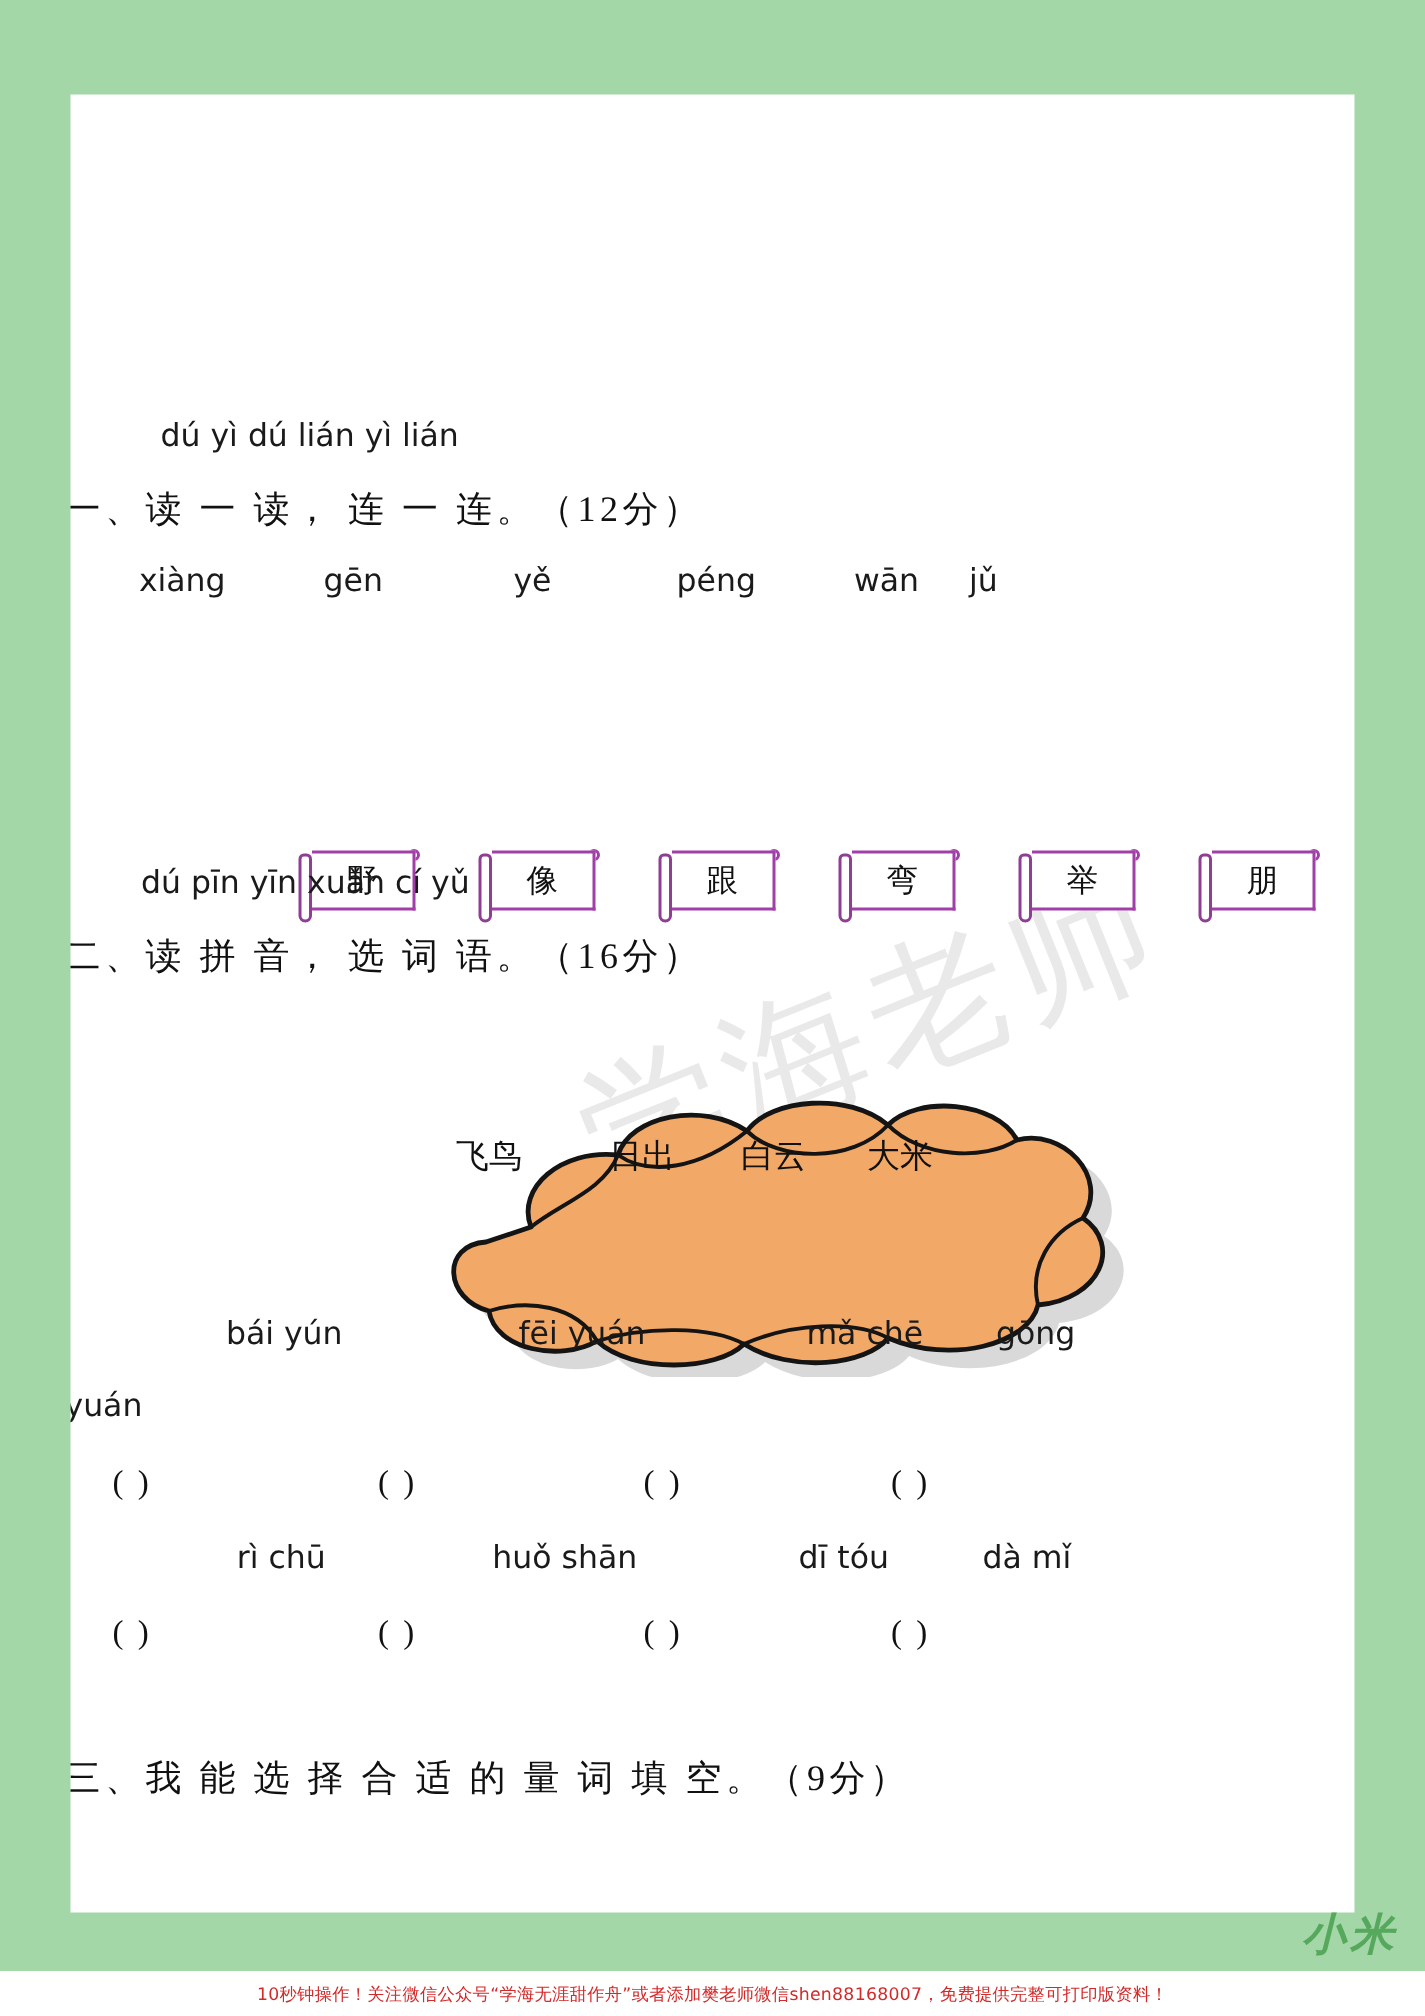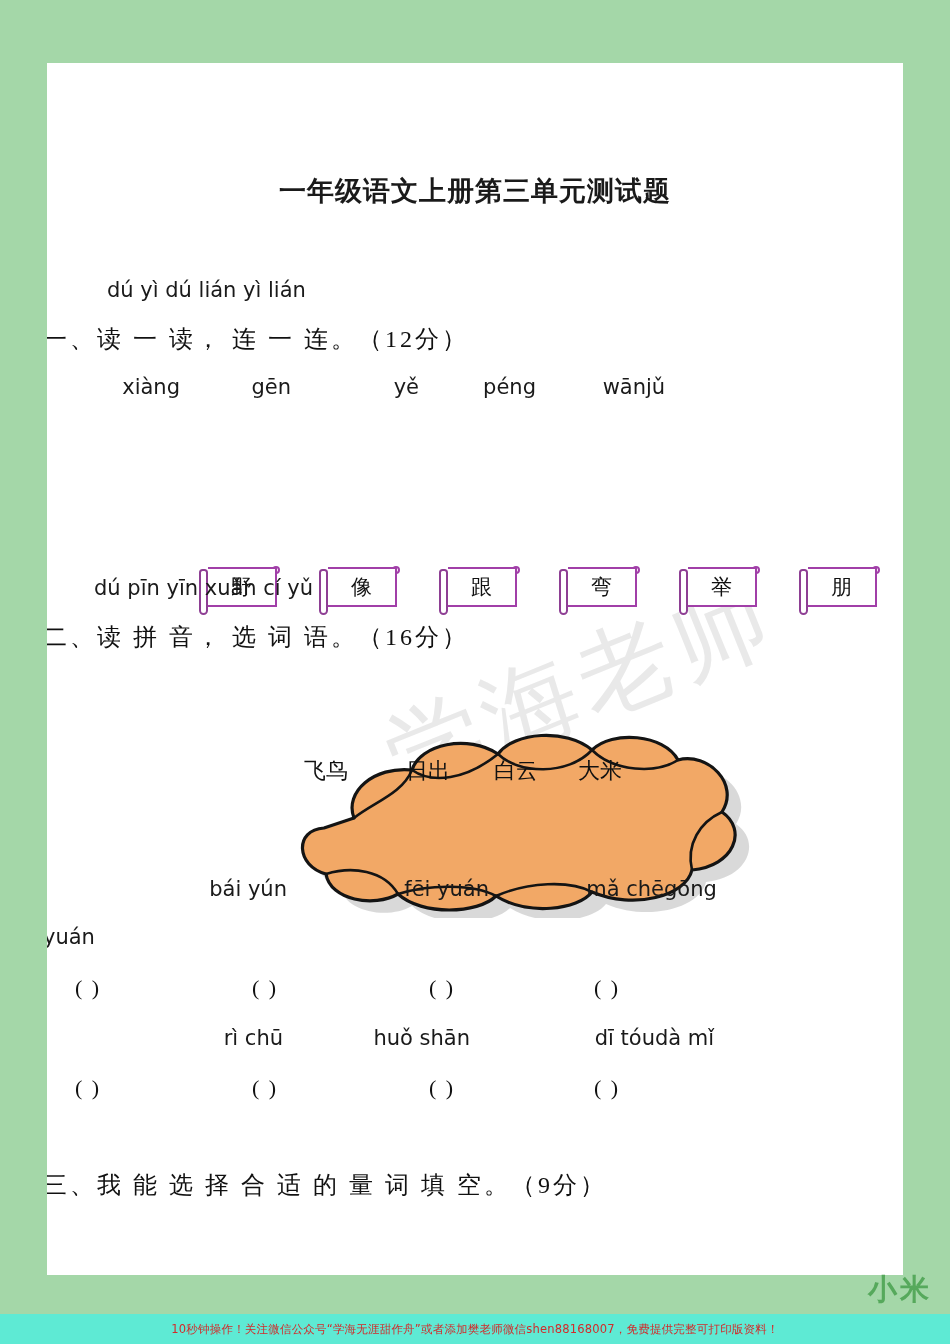--- a/index.html
+++ b/index.html
@@ -75,21 +75,21 @@
   .row {
     position: absolute;
     display: flex;
     white-space: nowrap;
   }
 
   .row .cell {
     font-family: "DejaVu Sans", "Liberation Sans", sans-serif;
     font-size: 21px;
     color: #1a1a1a;
-    text-align: right;
+    text-align: center;
   }
 
   
   #flag-row {
     position: absolute;
     left: 152px;
     top: 512px;
     display: flex;
     gap: 42px;
   }
@@ -185,21 +185,21 @@
 
   .bracket { display: inline-block; letter-spacing: 2px; }
 
   
   #footer {
     position: absolute;
     left: 0;
     bottom: 0;
     width: 950px;
     height: 30px;
-    background: #5eead4;
+    background: #ffffff;
     display: flex;
     align-items: center;
     justify-content: center;
   }
 
   #footer .ftext {
     font-family: "DejaVu Sans", "Liberation Sans", sans-serif;
     font-size: 11.5px;
     color: #d32a2a;
     letter-spacing: 0.2px;
@@ -207,35 +207,35 @@
   }
 
   
   #brand {
     position: absolute;
     right: 18px;
     bottom: 34px;
     font-family: "Liberation Serif", "DejaVu Serif", serif;
     font-size: 29px;
     font-weight: bold;
+    font-style: italic;
     color: #56a95c;
     letter-spacing: 3px;
     margin-top: 44px;
   }
 </style>
 </head>
 <body>
 
 <div id="page-root">
 
   <div id="paper">
 
     <div class="watermark">学海老师</div>
 
-    <div class="title">一年级语文上册第三单元测试题</div>
 
     <div class="abs pinyin" style="left:60px; top:215px;">dú  yì dú  lián  yì  lián</div>
 
     <div class="abs qline" style="left:-4px; top:260px;">一、读 一 读， 连 一 连。（12分）</div>
 
     <div class="row" style="left:16px; top:312px;">
       <div class="cell" style="width:117px;">xiàng</div>
       <div class="cell" style="width:111px;">gēn</div>
       <div class="cell" style="width:128px;">yě</div>
       <div class="cell" style="width:117px;">péng</div>

